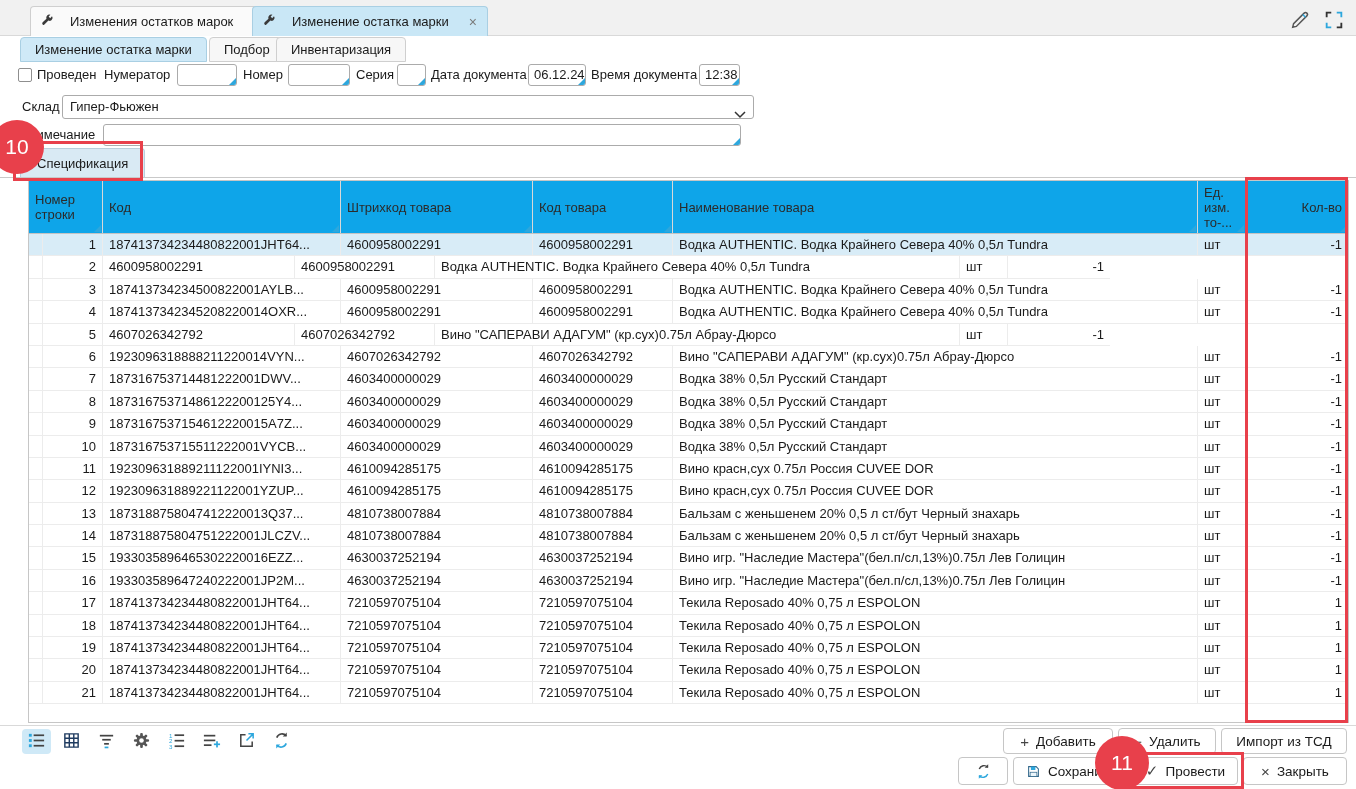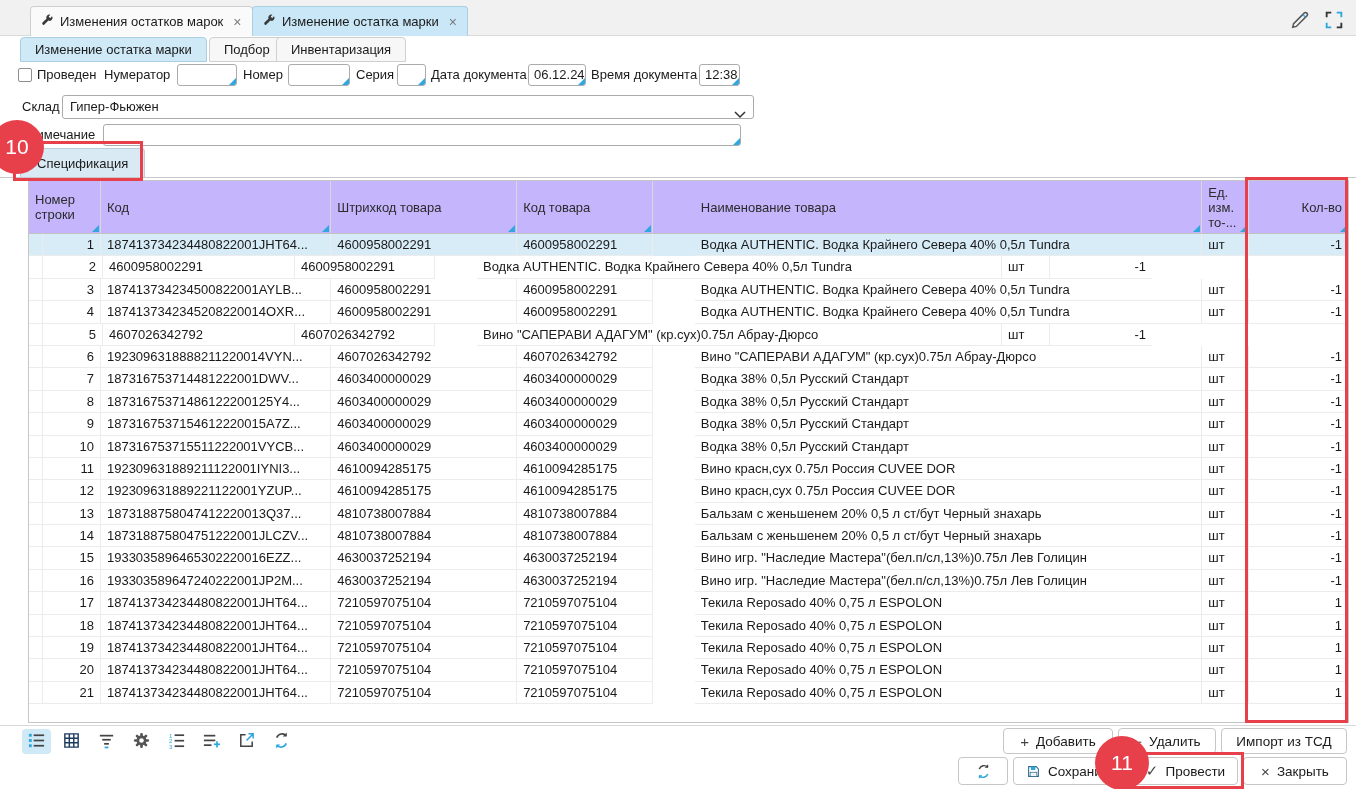--- a/index.html
+++ b/index.html
@@ -1,21 +1,21 @@
 <!DOCTYPE html>
 <html><head>
 <meta charset="utf-8">
 <style>
   * { margin:0; padding:0; box-sizing:border-box; }
   html,body { width:1356px; height:789px; background:#fff; font-family:"Liberation Sans", sans-serif; font-size:13px; color:#1a1a1a; overflow:hidden; }
   #app { position:relative; width:1356px; height:789px; background:#fff; }
 
   
   #topbar { position:absolute; left:0; top:0; width:1356px; height:36px; background:#f1f1f1; border-bottom:1px solid #d9d9d9; }
-  .win-tab { position:absolute; top:6px; height:30px; display:flex; align-items:center; gap:6px; padding:8px 10px; border:1px solid #cfcfcf; border-bottom:none; border-radius:4px 4px 0 0; background:#fafafa; cursor:default; }
+  .win-tab { position:absolute; top:6px; height:30px; display:flex; align-items:center; gap:16px; padding:8px 10px; border:1px solid #cfcfcf; border-bottom:none; border-radius:4px 4px 0 0; background:#fafafa; cursor:default; }
   .win-tab.active { background:#c9e7f6; border-color:#a9cfe3; }
   .tab-close { color:#7a7a7a; font-size:14px; margin-left:4px; cursor:pointer; }
   .hdr-icon { position:absolute; top:8px; width:24px; height:24px; display:flex; align-items:center; justify-content:center; cursor:pointer; }
 
   
   .doc-tab { position:absolute; top:37px; height:25px; display:flex; align-items:center; padding:0 14px; border:1px solid #cfcfcf; border-radius:4px 4px 0 0; background:#f7f7f7; cursor:pointer; }
   .doc-tab.active { background:#cfe9f7; border-color:#a9cfe3; }
 
   
   .lbl { position:absolute; height:22px; line-height:22px; white-space:nowrap; }
@@ -24,33 +24,33 @@
   .checkbox { position:absolute; left:18px; top:68px; width:14px; height:14px; border:1px solid #8f8f8f; border-radius:2px; background:#fff; cursor:pointer; }
   .select { position:absolute; height:24px; border:1px solid #ababab; border-radius:3px; background:#fff; padding:0 24px 0 7px; line-height:22px; cursor:pointer; }
   .select .chev { position:absolute; right:7px; top:8px; }
 
   
   #specTab { position:absolute; left:20px; top:148px; height:30px; padding:0 16px; display:flex; align-items:center; background:#d9eaf4; border:1px solid #b9cfdc; border-bottom:none; border-radius:4px 4px 0 0; cursor:pointer; }
   #specLine { position:absolute; left:0; top:177px; width:1356px; height:1px; background:#c9c9c9; }
 
   
   #table { position:absolute; left:28px; top:180px; width:1321px; height:543px; border:1px solid #c6c6c6; background:#fff; display:flex; flex-direction:column; }
-  #thead { display:flex; height:53px; background:#c4b5fd; border-bottom:1px solid #c3c3c3; flex:none; }
+  #thead { display:flex; height:53px; background:#0ea5e9; border-bottom:1px solid #c3c3c3; flex:none; }
   .th { position:relative; padding:4px 6px; display:flex; align-items:center; color:#2b2b2b; border-right:1px solid #d8d8d8; overflow:hidden; }
   .th::after { content:""; position:absolute; right:1px; bottom:1px; width:0; height:0; border-left:7px solid transparent; border-bottom:7px solid #2da7dd; }
   .tr { display:flex; height:22.4px; flex:none; }
   .tr.selected { background:#d8ecf7; }
   .td { padding:0 6px; line-height:22px; white-space:nowrap; overflow:hidden; border-right:1px solid #ececec; border-bottom:1px solid #ececec; }
   .c-sel  { width:14px; padding:0; }
   .c-num  { width:60px; text-align:right; }
   .h-num  { width:74px; }
   .c-code { width:238px; }
   .c-bar  { width:192px; }
   .c-pc   { width:140px; }
-  .c-name { width:525px;margin-left:42px; }
+  .c-name { width:525px; }
   .c-unit { width:48px; }
   .c-qty  { width:102px; text-align:right; border-right:none; }
   .th.c-qty { justify-content:flex-end; }
   .th.c-unit { line-height:15px; align-items:center; }
 
   
   #footline { position:absolute; left:0; top:725px; width:1356px; height:1px; background:#d9d9d9; }
   .tool { position:absolute; top:729px; width:29px; height:25px; border-radius:4px; display:flex; align-items:center; justify-content:center; cursor:pointer; }
   .tool.active { background:#cfe9f7; }
   .btn { position:absolute; height:26px; background:#fff; border:1px solid #c6c6c6; border-radius:4px; display:flex; align-items:center; justify-content:center; gap:7px; font-size:13.5px; cursor:pointer; }

